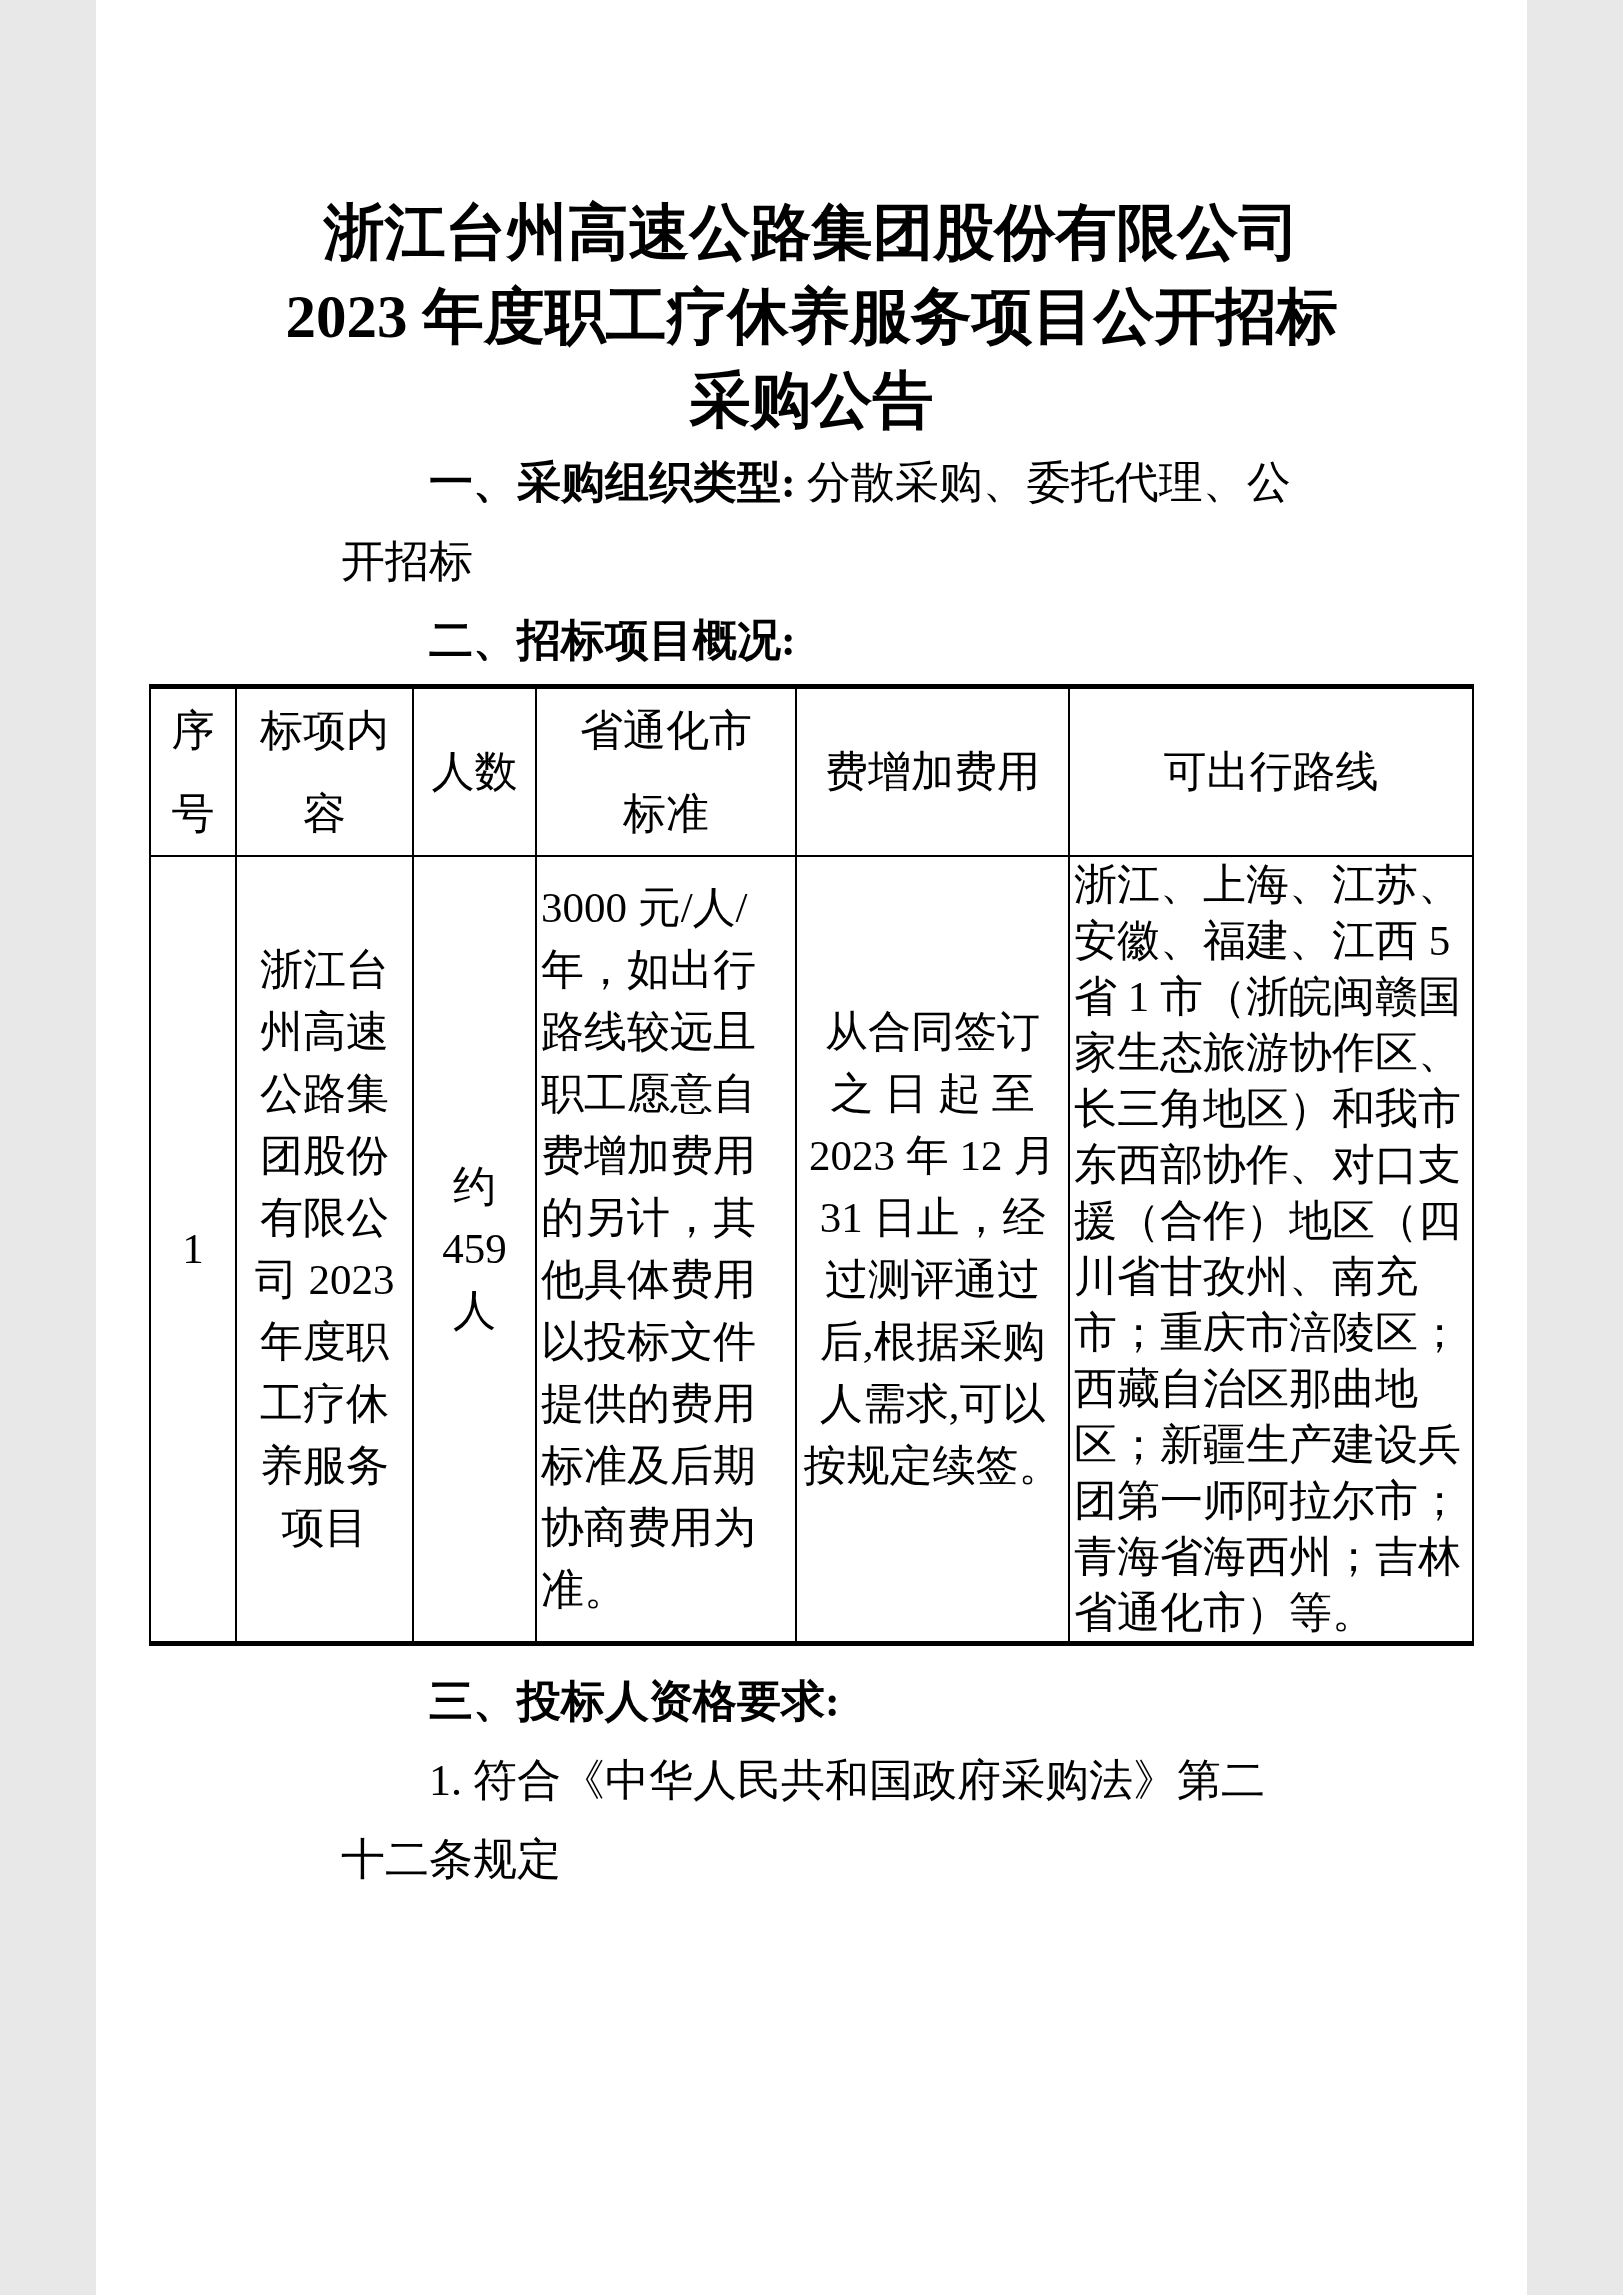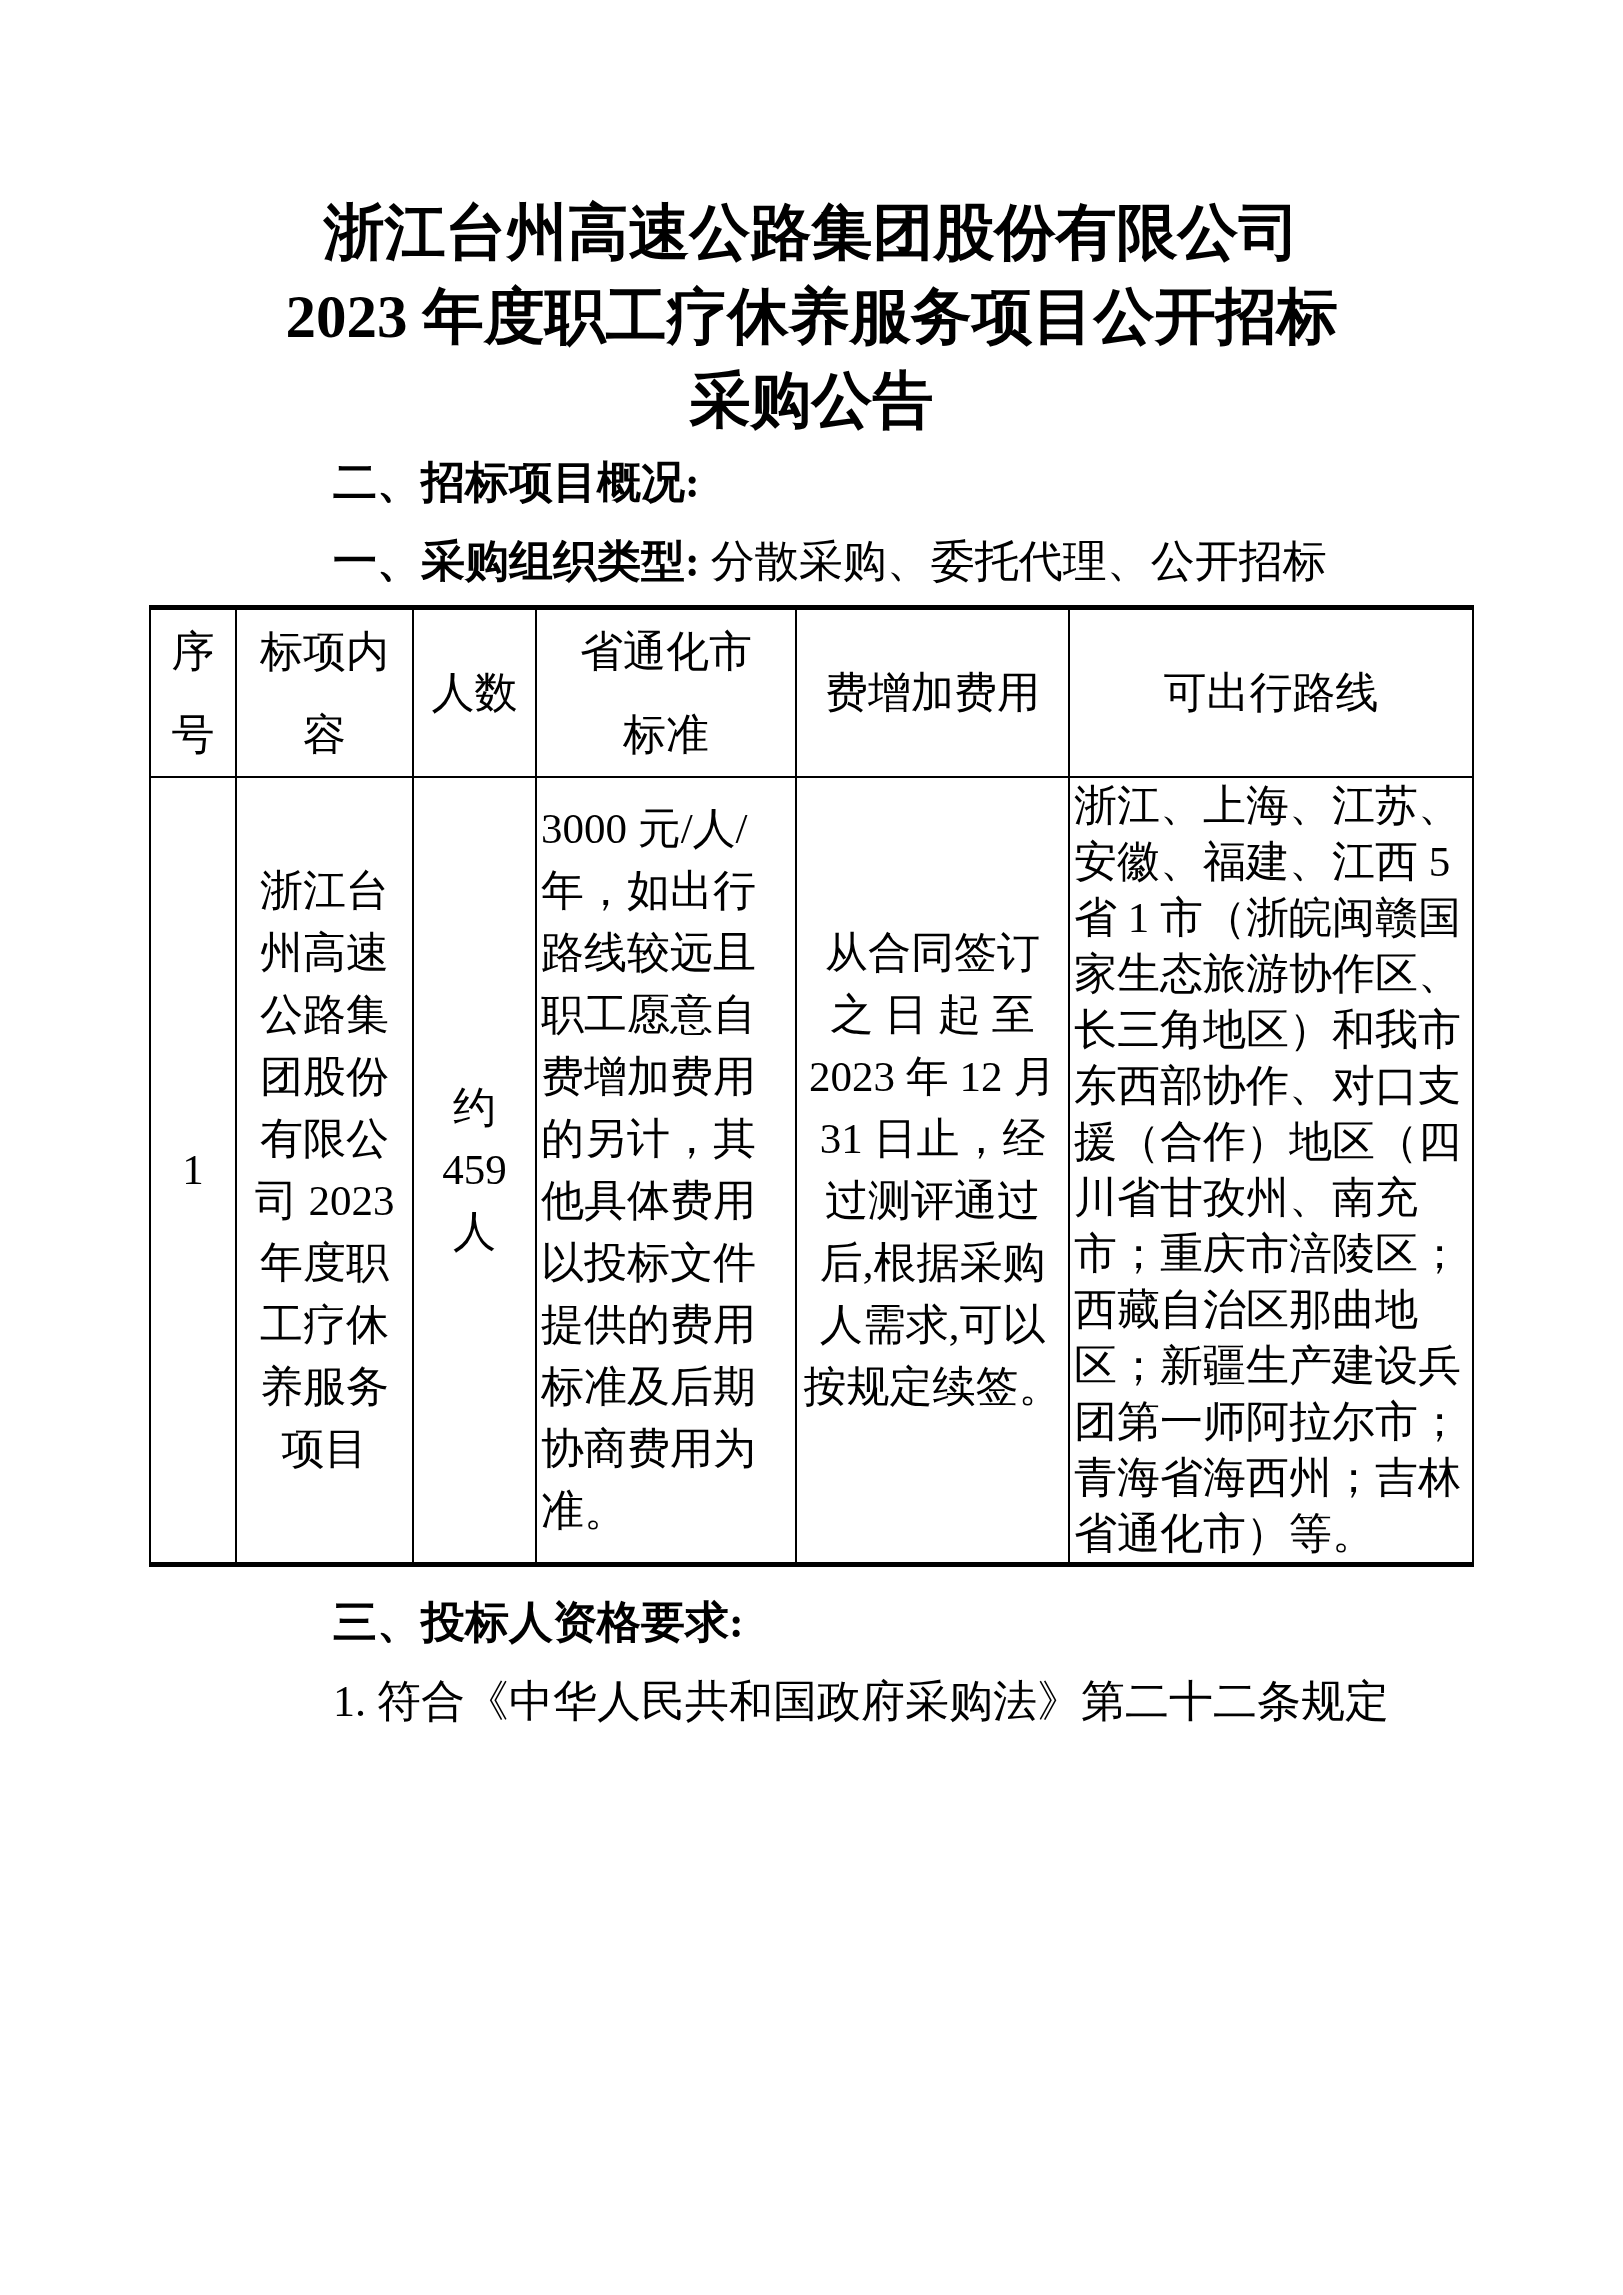--- a/index.html
+++ b/index.html
@@ -1,19 +1,19 @@
 <!DOCTYPE html>
 <html style="font-size:10.5px"><head>
 <meta charset="utf-8">
 <style>
   * { margin: 0; padding: 0; box-sizing: border-box; }
   html, body { background: #e8e8e8; }
   .page {
     position: relative;
-    width: 1623px;
+    width: 1431px;
     height: 2295px;
     margin: 0 auto;
     background: #ffffff;
     color: #000000;
     font-family: "Liberation Serif", "DejaVu Serif", serif;
     overflow: hidden;
   }
   .title {
     padding-top: 191px;
     text-align: center;
@@ -72,25 +72,25 @@
 <body>
 
 <div class="page">
 
   <h1 class="title">浙江台州高速公路集团股份有限公司
 2023 年度职工疗休养服务项目公开招标
 采购公告</h1>
 
 
   <div class="heading-line">
-    <span class="lbl">二、招标项目概况:</span>
+    <span class="lbl">一、采购组织类型:</span><span> 分散采购、委托代理、公开招标</span>
   </div>
 
   <div class="heading-line">
-    <span class="lbl">一、采购组织类型:</span><span> 分散采购、委托代理、公开招标</span>
+    <span class="lbl">二、招标项目概况:</span>
   </div>
 
   <table class="overview">
     <colgroup>
       <col style="width:86px">
       <col style="width:177px">
       <col style="width:123px">
       <col style="width:260px">
       <col style="width:273px">
       <col style="width:404px">

